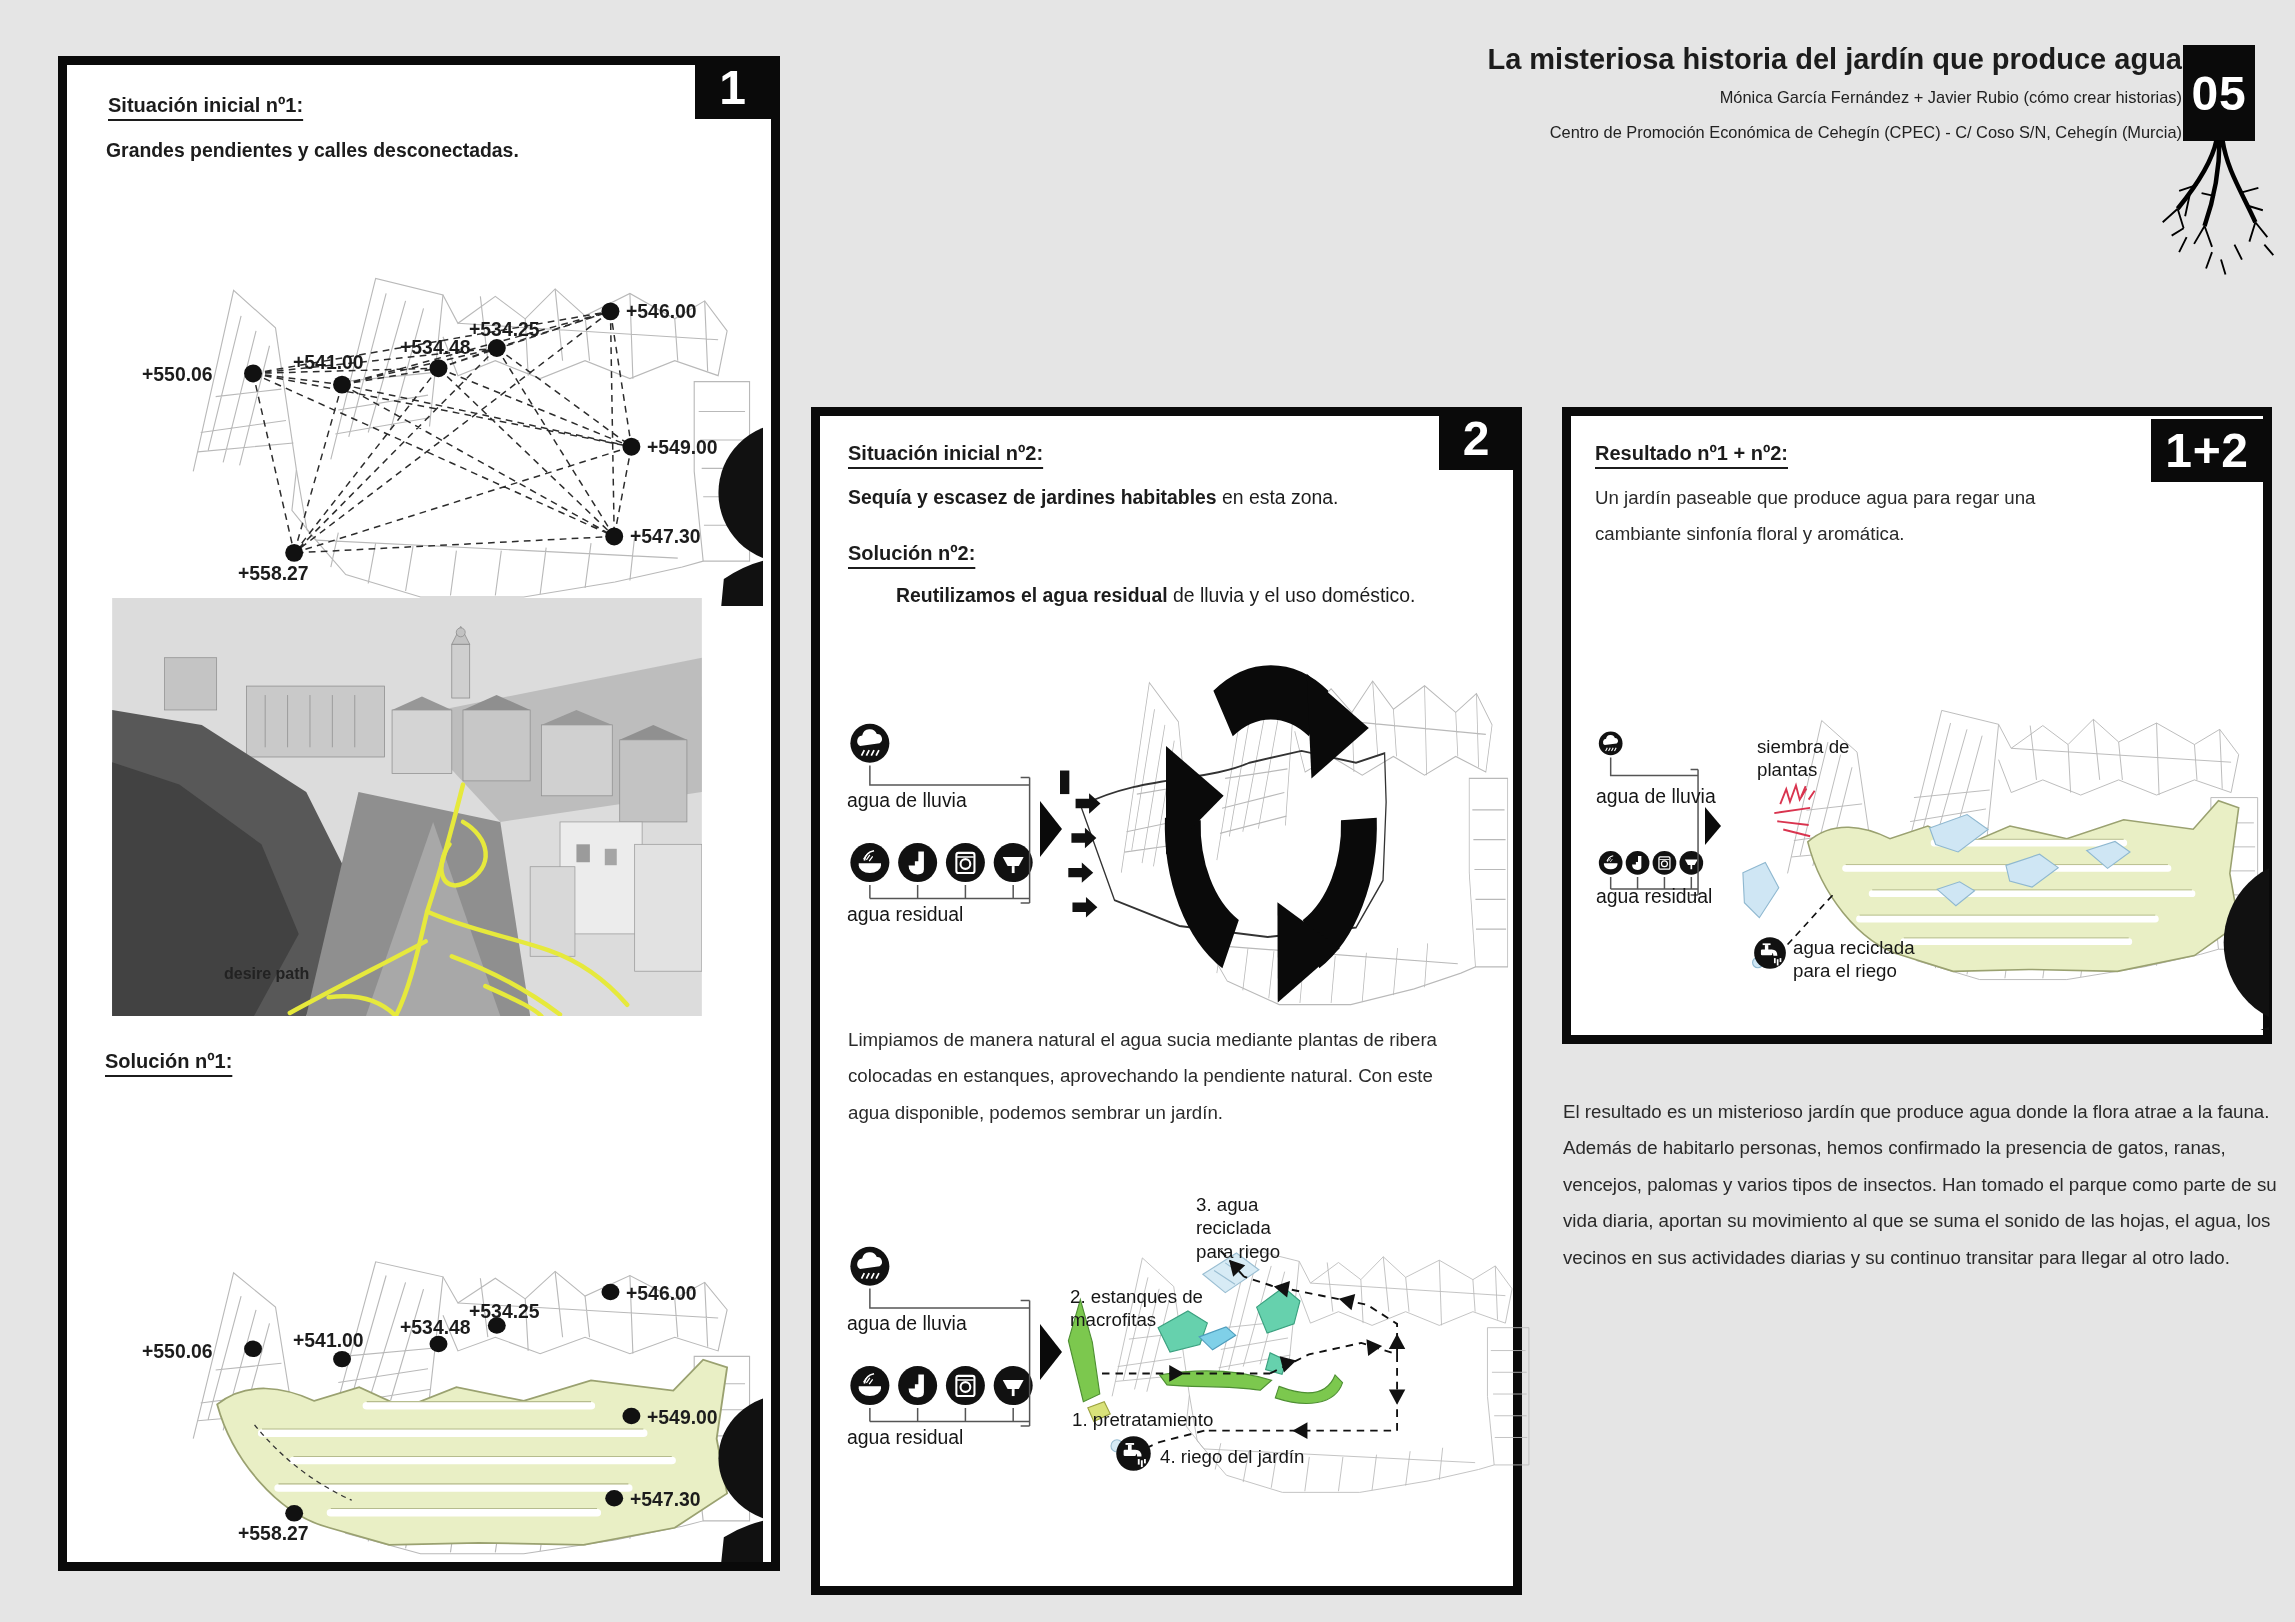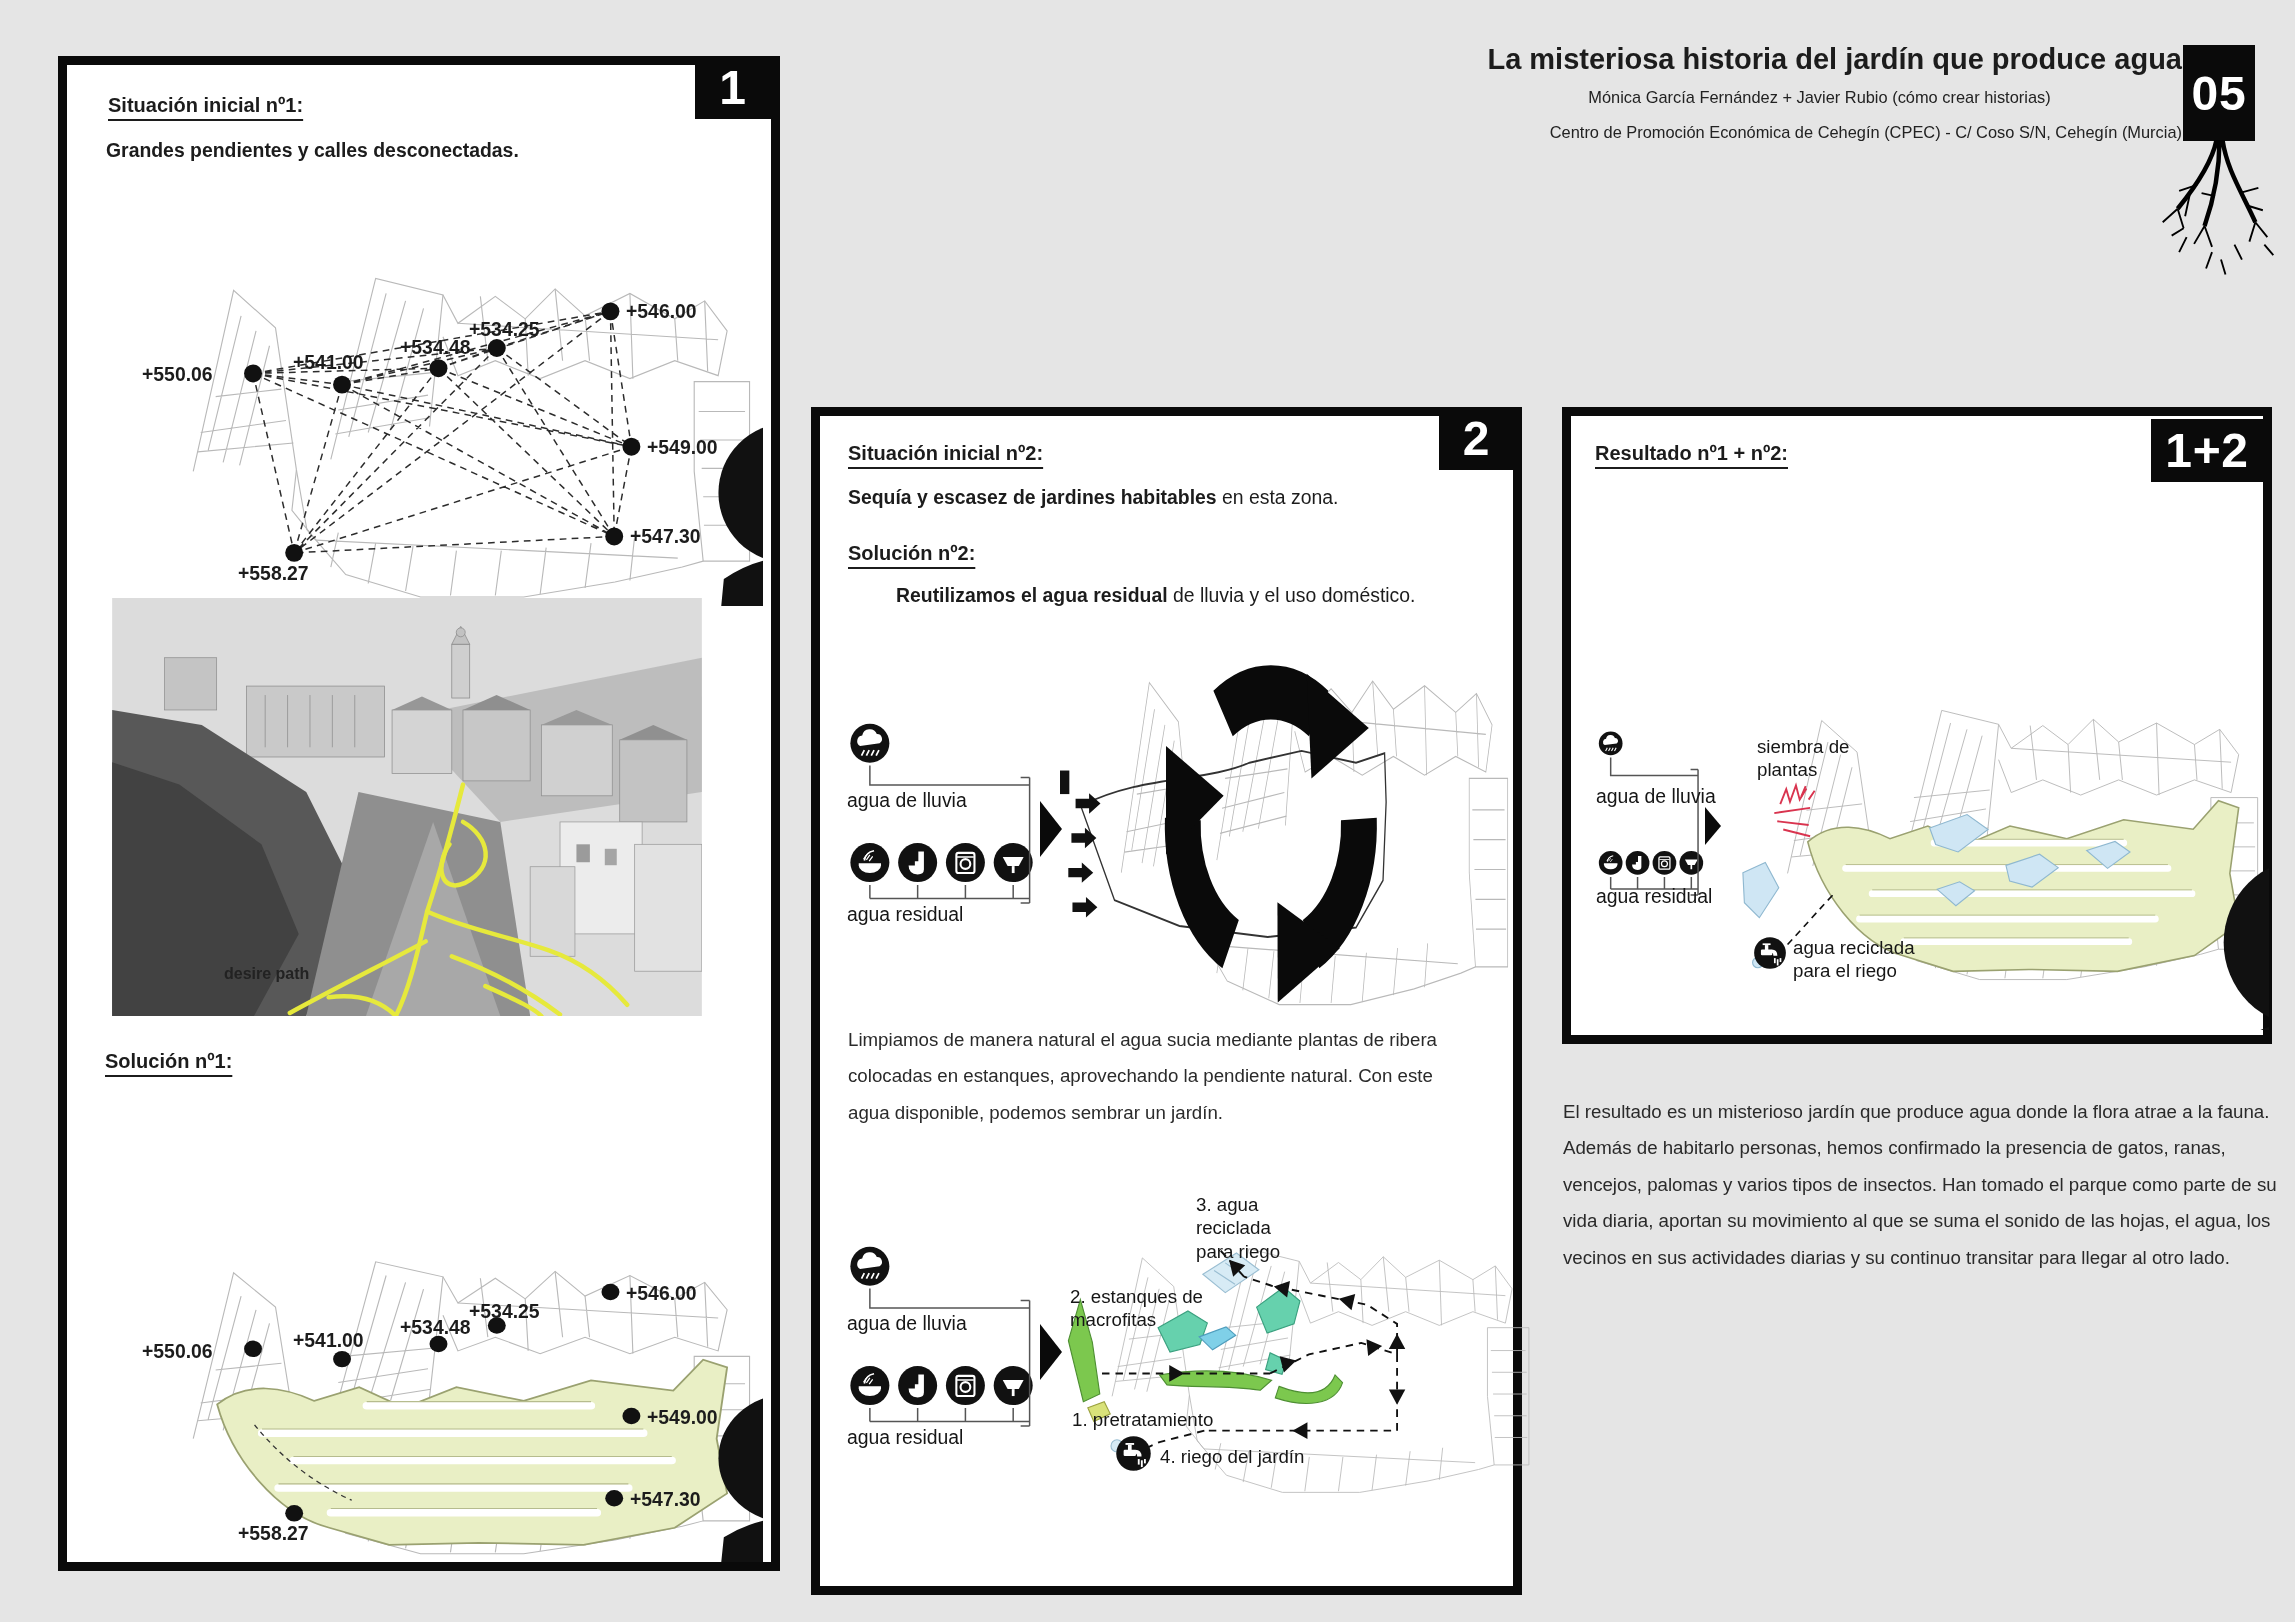--- a/index.html
+++ b/index.html
@@ -129,21 +129,21 @@
           <rect x="42" y="41" width="3" height="11"></rect>
           <rect x="47" y="39" width="3" height="7"></rect>
       </g>
     </symbol>
   </defs>
 </svg>
 
 <div class="page">
 
   <div class="abs title" style="left:1457px;top:43px;width:725px;">La misteriosa historia del jardín que produce agua</div>
-  <div class="abs sub" style="left:1457px;top:88px;width:725px;text-align:center;">Mónica García Fernández + Javier Rubio (cómo crear historias)</div>
+  <div class="abs sub" style="left:1457px;top:88px;width:725px;">Mónica García Fernández + Javier Rubio (cómo crear historias)</div>
   <div class="abs sub" style="left:1457px;top:123px;width:725px;">Centro de Promoción Económica de Cehegín (CPEC) - C/ Coso S/N, Cehegín (Murcia)</div>
   <div class="numbox" style="left:2183px;top:45px;width:72px;height:96px;">
     <span>05</span>
   </div>
   <svg class="abs" style="left:2152px;top:140px;" width="135" height="142" viewBox="0 0 180 190">
     <g stroke="#000" fill="none">
       <path stroke-width="6" d="M86,0 C80,30 60,60 34,92 M94,0 C100,40 120,70 138,110 M90,0 C90,35 84,75 70,115"></path>
       <path stroke-width="2.5" d="M34,92 l-20,18 M34,92 l8,26 M60,60 l-24,8 M50,74 l-6,28 M138,110 l16,20 M138,110 l-8,26 M120,70 l22,-6 M128,88 l20,6 M70,115 l-14,24 M70,115 l10,28 M84,75 l-18,-4 M80,150 l-8,22 M110,140 l10,20 M46,130 l-10,20 M150,140 l12,14 M42,118 l-16,10 M92,160 l6,20"></path>
     </g>
   </svg>
@@ -335,20 +335,21 @@
       <use href="#ic-tap"></use>
     </svg>
   <div class="abs maplbl" style="left:1160px;top:1445px;">4. riego del jardín</div>
 
   <div class="panel" style="left:1562px;top:407px;width:710px;height:637px;"></div>
   <div class="numbox" style="left:2151px;top:407px;width:112px;height:63px;margin-top:12px;">
     <span>1+2</span>
   </div>
 
   <div class="abs h" style="left:1595px;top:442px;">Resultado nº1 + nº2:</div>
+  <div class="abs body-text" style="left:1595px;top:480px;width:508px;">Un jardín paseable que produce agua para regar una cambiante sinfonía floral y aromática.</div>
 
   <svg class="abs" style="left:1595px;top:723px;" width="112" height="232" viewBox="0 0 150 310">
     <use href="#ic-rain" x="4" y="10" width="34" height="34"></use>
     <use href="#ic-bath" x="4" y="170" width="34" height="34"></use>
     <use href="#ic-toilet" x="40" y="170" width="34" height="34"></use>
     <use href="#ic-washer" x="76" y="170" width="34" height="34"></use>
     <use href="#ic-sink" x="112" y="170" width="34" height="34"></use>
     <path d="M21,46 V70 H138 M21,206 V222 M57,206 V222 M93,206 V222 M129,206 V222 M21,222 H138 M138,62 V230 M138,62 H128 M138,230 H128" fill="none" stroke="#555" stroke-width="2"></path>
   </svg>
   <div class="abs legend-lbl" style="left:1596px;top:785px;">agua de lluvia</div>

